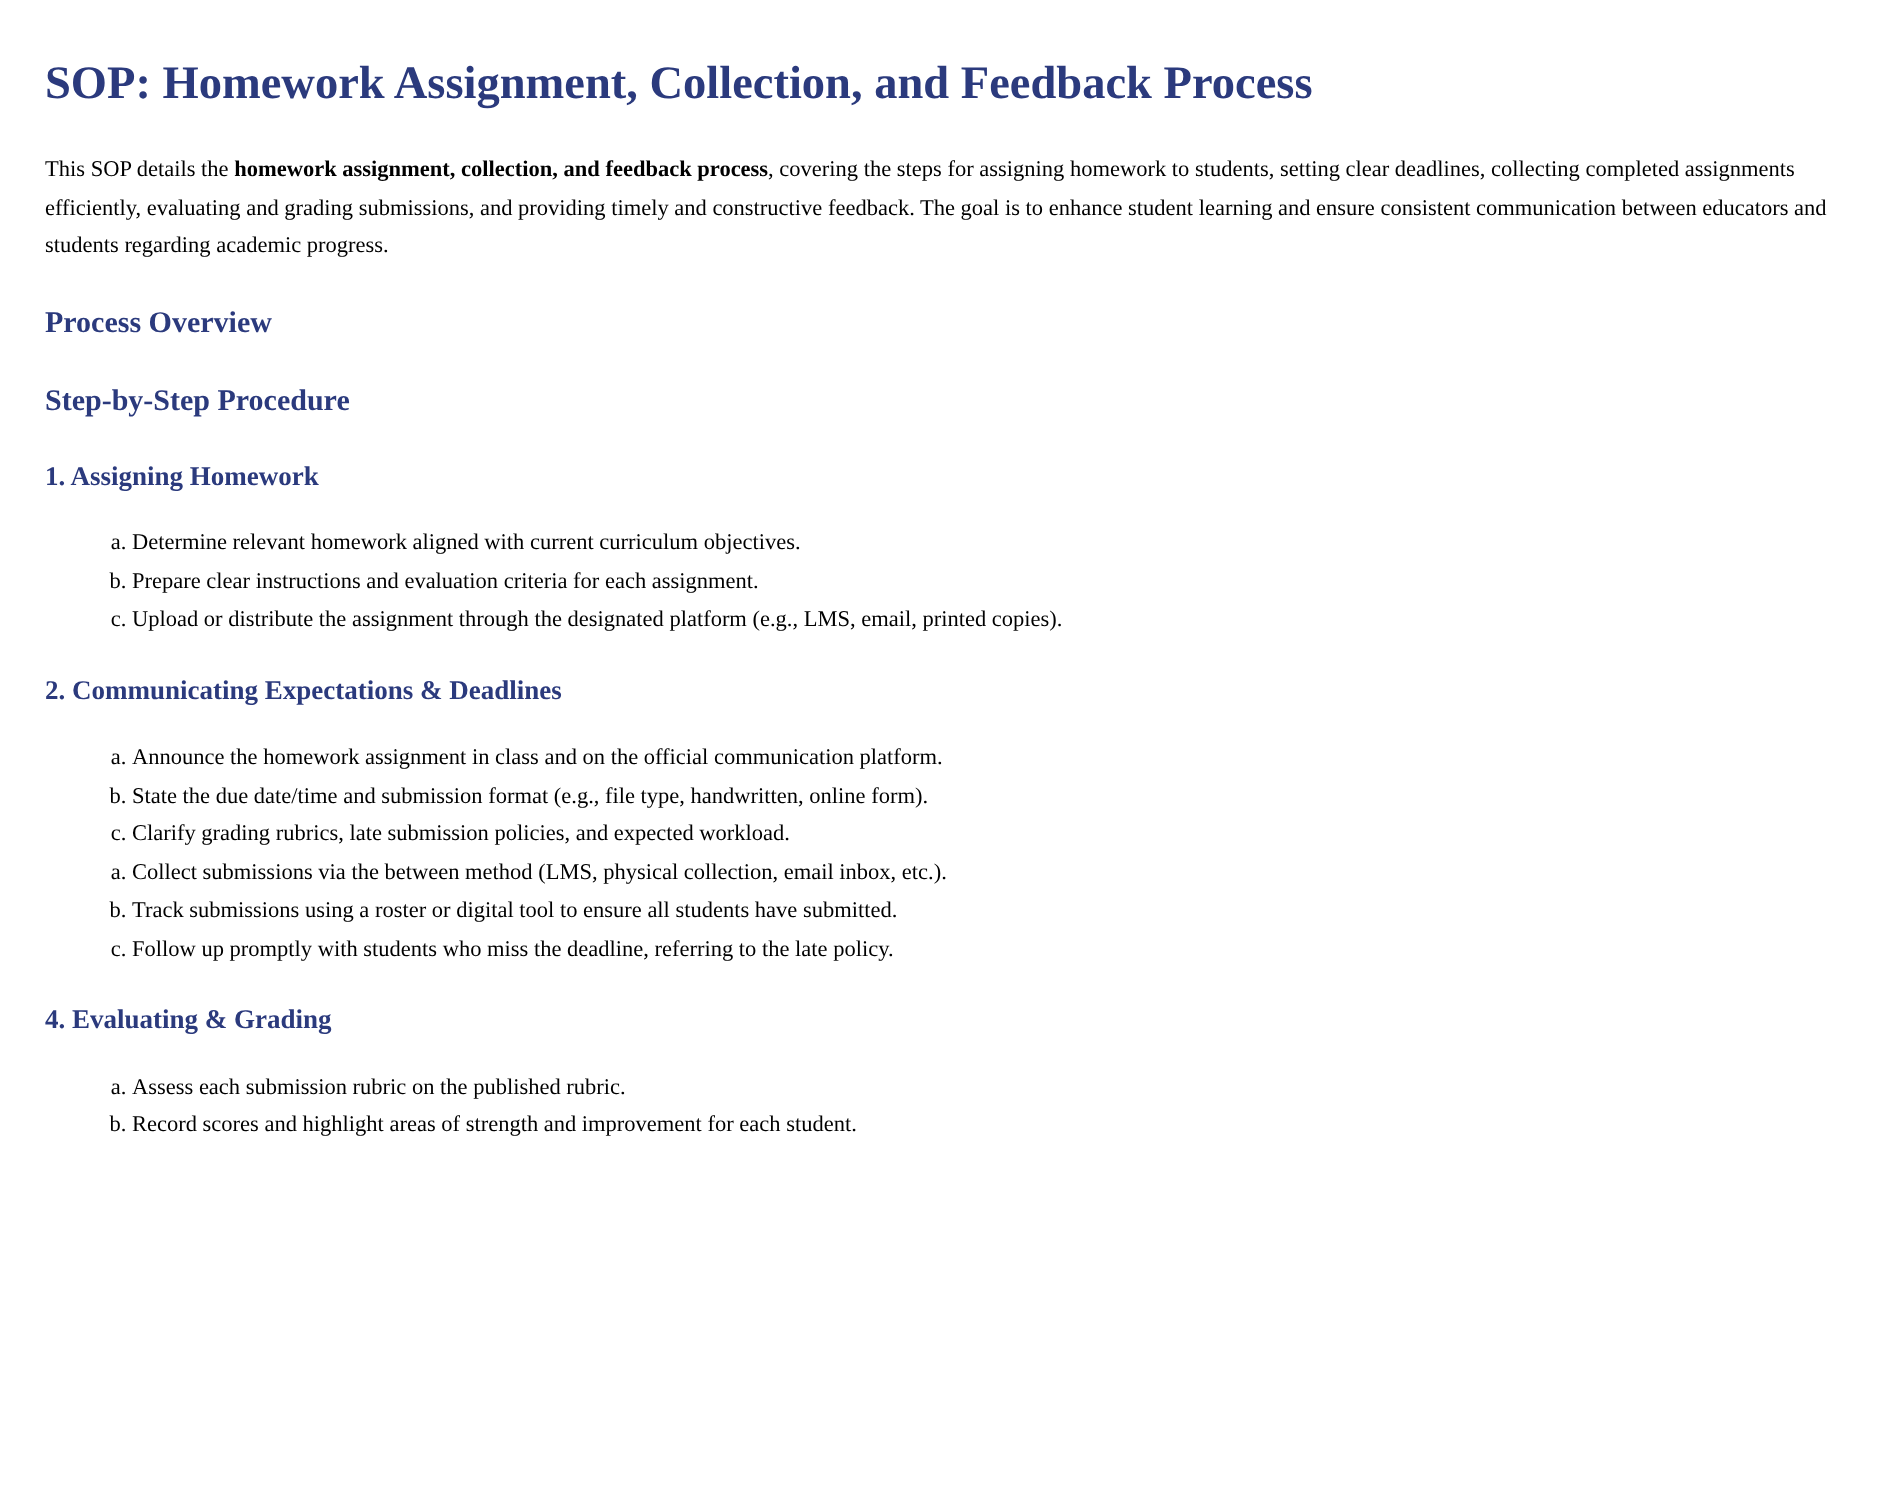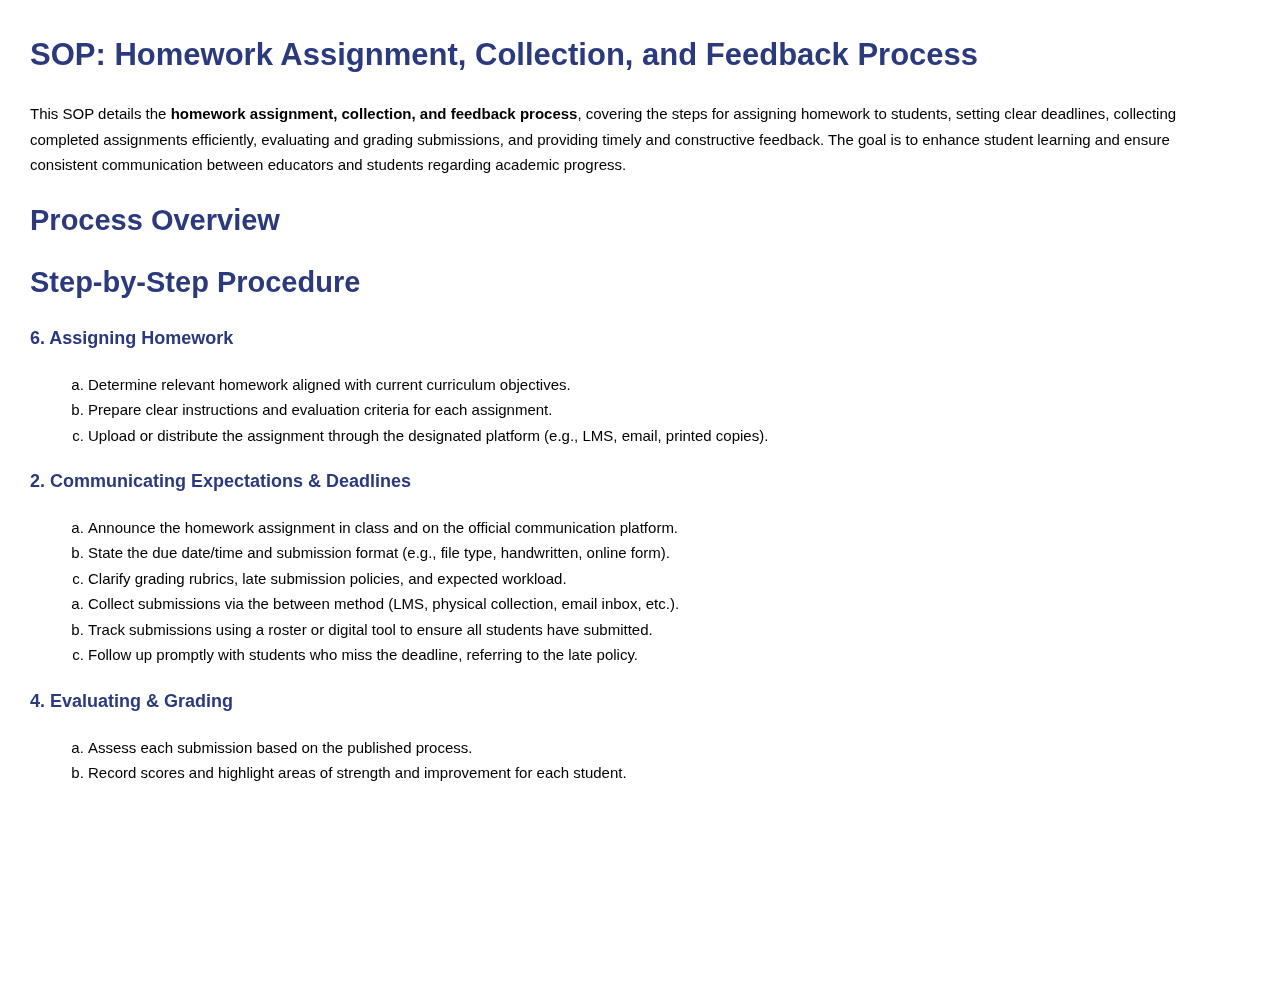--- a/index.html
+++ b/index.html
@@ -1,20 +1,20 @@
 <!DOCTYPE html>
 <html><head>
 <meta charset="utf-8">
 <style>
   :root {
     --heading-color: #2b3a7d;
     --text-color: #000000;
     --bg-color: #ffffff;
   }
-  * { box-sizing: border-box; }
+  * { box-sizing: border-box; font-family: Liberation Serif, serif; }
   html, body {
     margin: 0;
     padding: 0;
     background: var(--bg-color);
   }
   .viewport {
     width: 1263px;
     height: 1007px;
     overflow: hidden;
     background: var(--bg-color);
@@ -27,21 +27,21 @@
     color: var(--text-color);
   }
   h1 {
     font-size: 31px;
     line-height: 1.2;
     color: var(--heading-color);
     margin: 22px 0 28px 0;
     font-weight: bold;
   }
   h2 {
-    font-size: 29px;
+    font-size: 20px;
     line-height: 1.2;
     color: var(--heading-color);
     margin: 25px 0 28px 0;
     font-weight: bold;
   }
   h3 {
     font-size: 18px;
     line-height: 1.2;
     color: var(--heading-color);
     margin: 23px 0 22px 0;
@@ -68,21 +68,21 @@
 
     <h1>SOP: Homework Assignment, Collection, and Feedback Process</h1>
 
     <p class="intro"><span>This SOP details the </span><strong>homework assignment, collection, and feedback process</strong><span>, covering the steps for assigning homework to students, setting clear deadlines, collecting completed assignments efficiently, evaluating and grading submissions, and providing timely and constructive feedback. The goal is to enhance student learning and ensure consistent communication between educators and students regarding academic progress.</span></p>
 
     <h2>Process Overview</h2>
 
     <h2>Step-by-Step Procedure</h2>
 
     <section>
-      <h3>6. Assigning Homework</h3>
+      <h3>1. Assigning Homework</h3>
       <ol class="alpha">
         <li>Determine relevant homework aligned with current curriculum objectives.</li>
         <li>Prepare clear instructions and evaluation criteria for each assignment.</li>
         <li>Upload or distribute the assignment through the designated platform (e.g., LMS, email, printed copies).</li>
       </ol>
     </section>
 
     <section>
       <h3>2. Communicating Expectations &amp; Deadlines</h3>
       <ol class="alpha">
@@ -96,19 +96,19 @@
       <ol class="alpha">
         <li>Collect submissions via the between method (LMS, physical collection, email inbox, etc.).</li>
         <li>Track submissions using a roster or digital tool to ensure all students have submitted.</li>
         <li>Follow up promptly with students who miss the deadline, referring to the late policy.</li>
       </ol>
     </section>
 
     <section>
       <h3>4. Evaluating &amp; Grading</h3>
       <ol class="alpha">
-        <li>Assess each submission based on the published process.</li>
+        <li>Assess each submission rubric on the published rubric.</li>
         <li>Record scores and highlight areas of strength and improvement for each student.</li>
       </ol>
     </section>
 
   </main>
 </div>
 
 </body></html>

